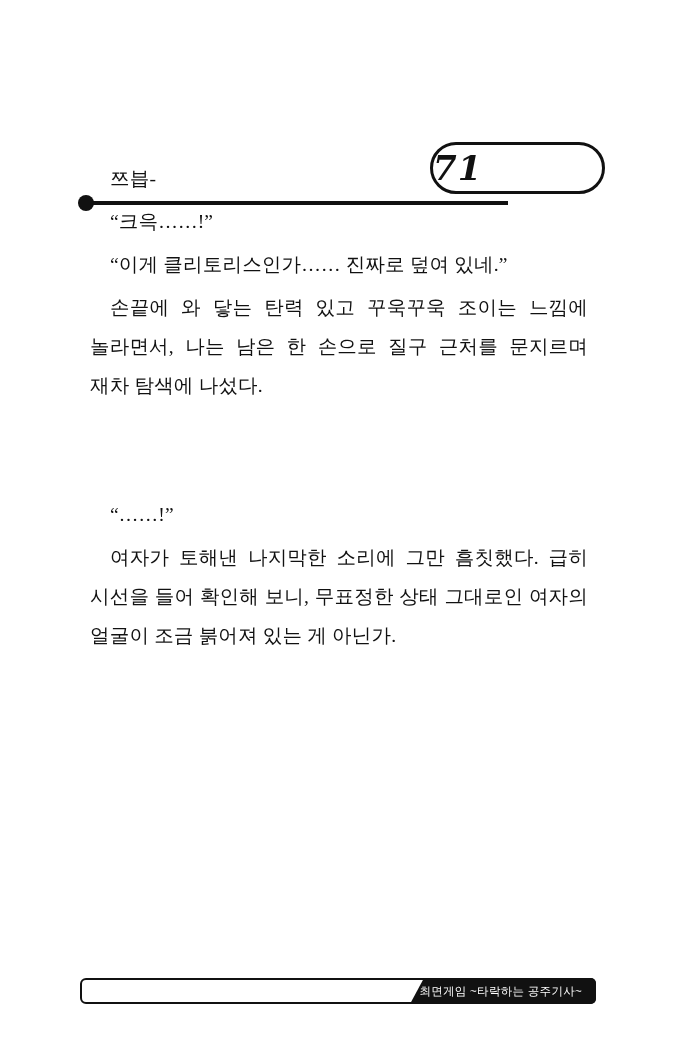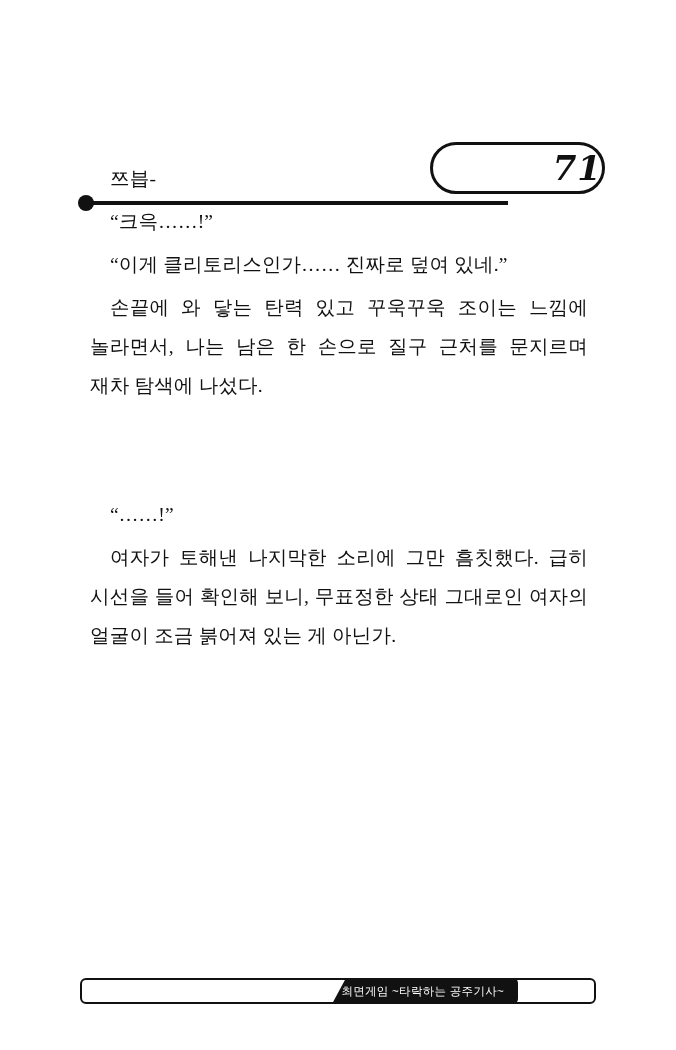--- a/index.html
+++ b/index.html
@@ -39,21 +39,21 @@
     width: 175px;
     height: 52px;
     border: 3px solid #111;
     border-radius: 26px;
     background: #fff;
     box-sizing: border-box;
     z-index: 3;
   }
   .page-num-bubble .num {
     display: block;
-    text-align: right;
+    text-align: left;
     font-family: "DejaVu Serif", serif;
     font-weight: bold;
     font-style: italic;
     font-size: 34px;
     line-height: 46px;
     letter-spacing: 1px;
     color: #111;
   }
 
   .header-rule {
@@ -94,21 +94,21 @@
     word-break: keep-all;
   }
   .p-indent { text-indent: 20px; }
   .p-spacer { height: 39px; }
 
   
   .footer {
     position: absolute;
     left: 80px;
     top: 978px;
-    width: 438px;
+    width: 516px;
     height: 30px;
   }
   .footer-box {
     position: absolute;
     left: 0;
     top: 0;
     width: 516px;
     height: 26px;
     border: 2px solid #111;
     border-radius: 6px;

